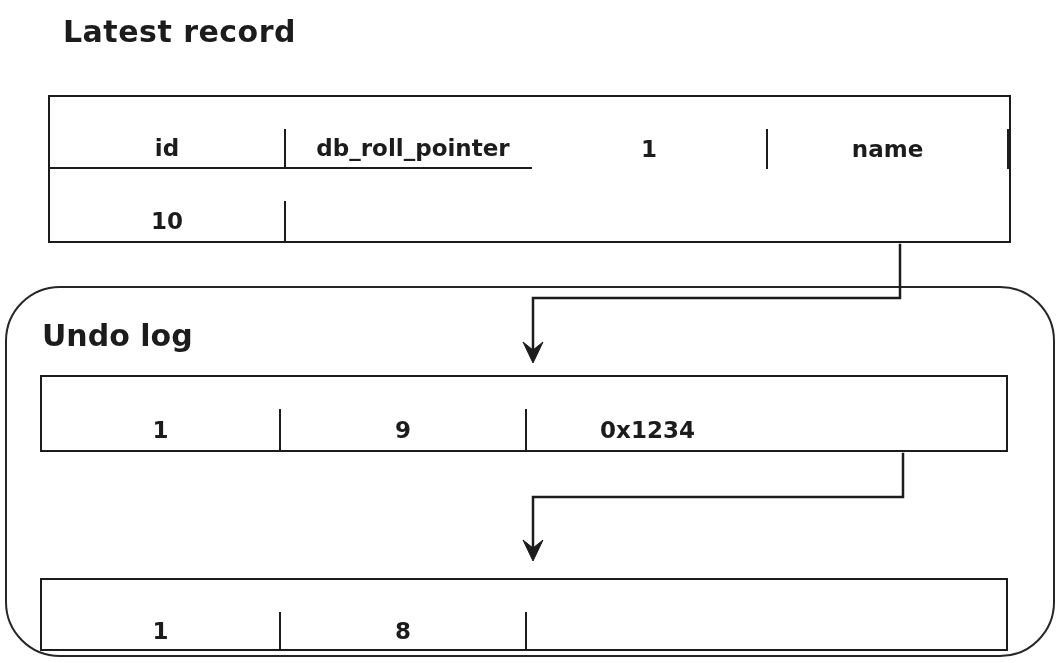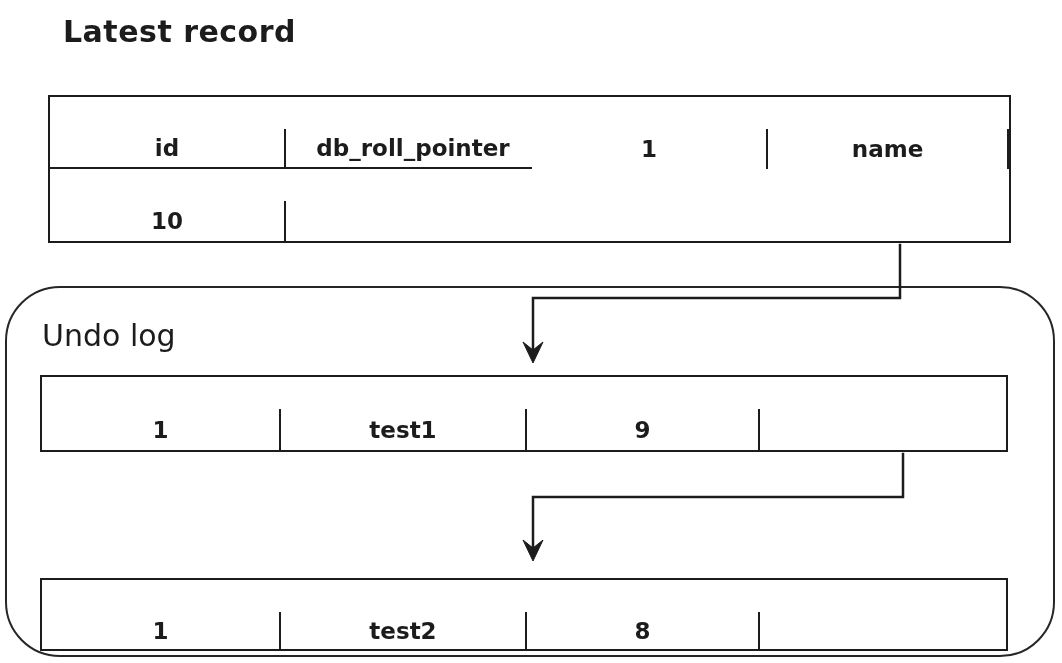--- a/index.html
+++ b/index.html
@@ -55,21 +55,21 @@
     border: 2.5px solid #262626;
     border-radius: 55px;
     box-sizing: border-box;
     background: transparent;
     z-index: 1;
   }
   .undo-label {
     position: absolute;
     left: 42px; top: 318px;
     font-size: 30px;
-    font-weight: 400;
+    font-weight: 700;
     z-index: 3;
     white-space: nowrap;
   }
   .undo-row {
     grid-template-columns: 240fr 247fr 234fr 247fr;
   }
   .row1 { left: 40px; top: 375px; width: 968px; height: 77px; }
   .row2 { left: 40px; top: 578px; width: 968px; height: 73px; }
   .overlay {
     position: absolute;
@@ -100,27 +100,26 @@
     <div class="cell">1</div>
     <div class="cell">name</div>
     <div class="cell">10</div>
   </div>
 
   <div class="undo-box"></div>
   <div class="undo-label">Undo log</div>
 
   <div class="tbl undo-row row1">
     <div class="cell">1</div>
-    <div class="cell">test1</div>
     <div class="cell">9</div>
+    <div class="cell last">0x1234</div>
   </div>
 
   <div class="tbl undo-row row2">
     <div class="cell">1</div>
-    <div class="cell">test2</div>
     <div class="cell">8</div>
   </div>
 
   <svg class="overlay" viewBox="0 0 1062 663" xmlns="http://www.w3.org/2000/svg">
     <path class="arrow-line" d="M 900 245 L 900 298 L 533 298 L 533 349"></path>
     <path class="arrow-head" d="M 523 342 L 533 350 L 543 342 L 533 363 Z"></path>
     <path class="arrow-line" d="M 903 454 L 903 497 L 533 497 L 533 547"></path>
     <path class="arrow-head" d="M 523 540 L 533 548 L 543 540 L 533 561 Z"></path>
   </svg>
 

